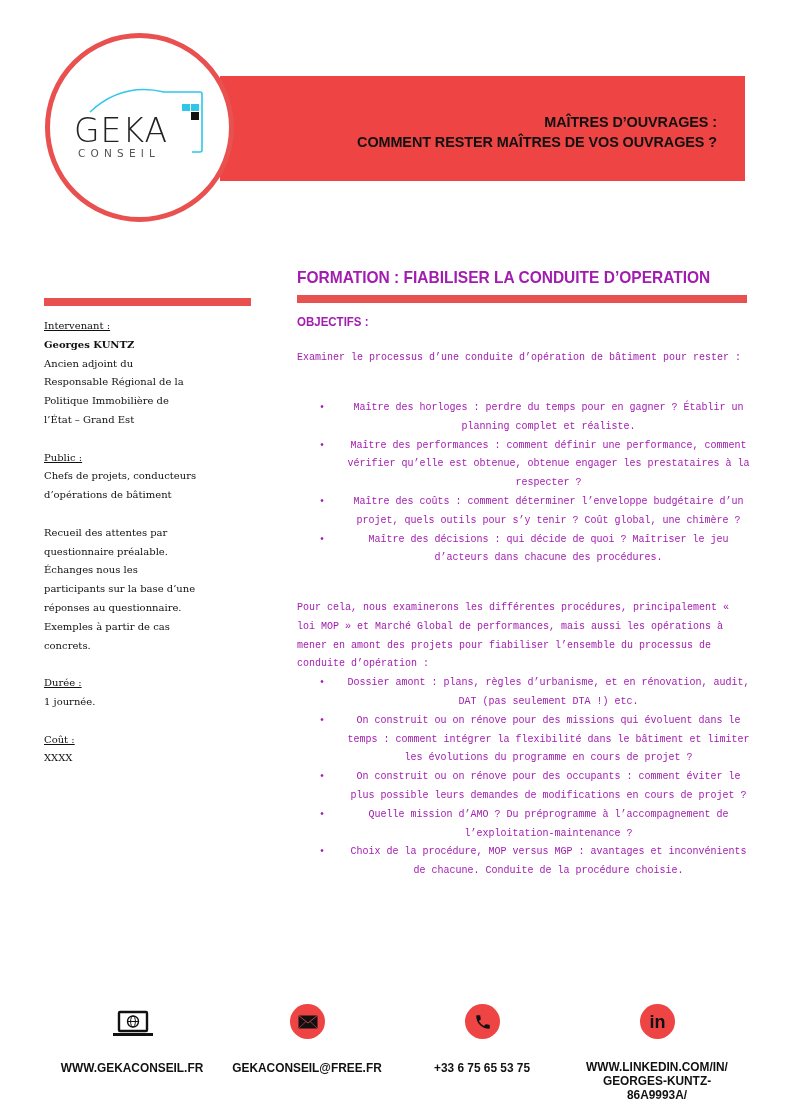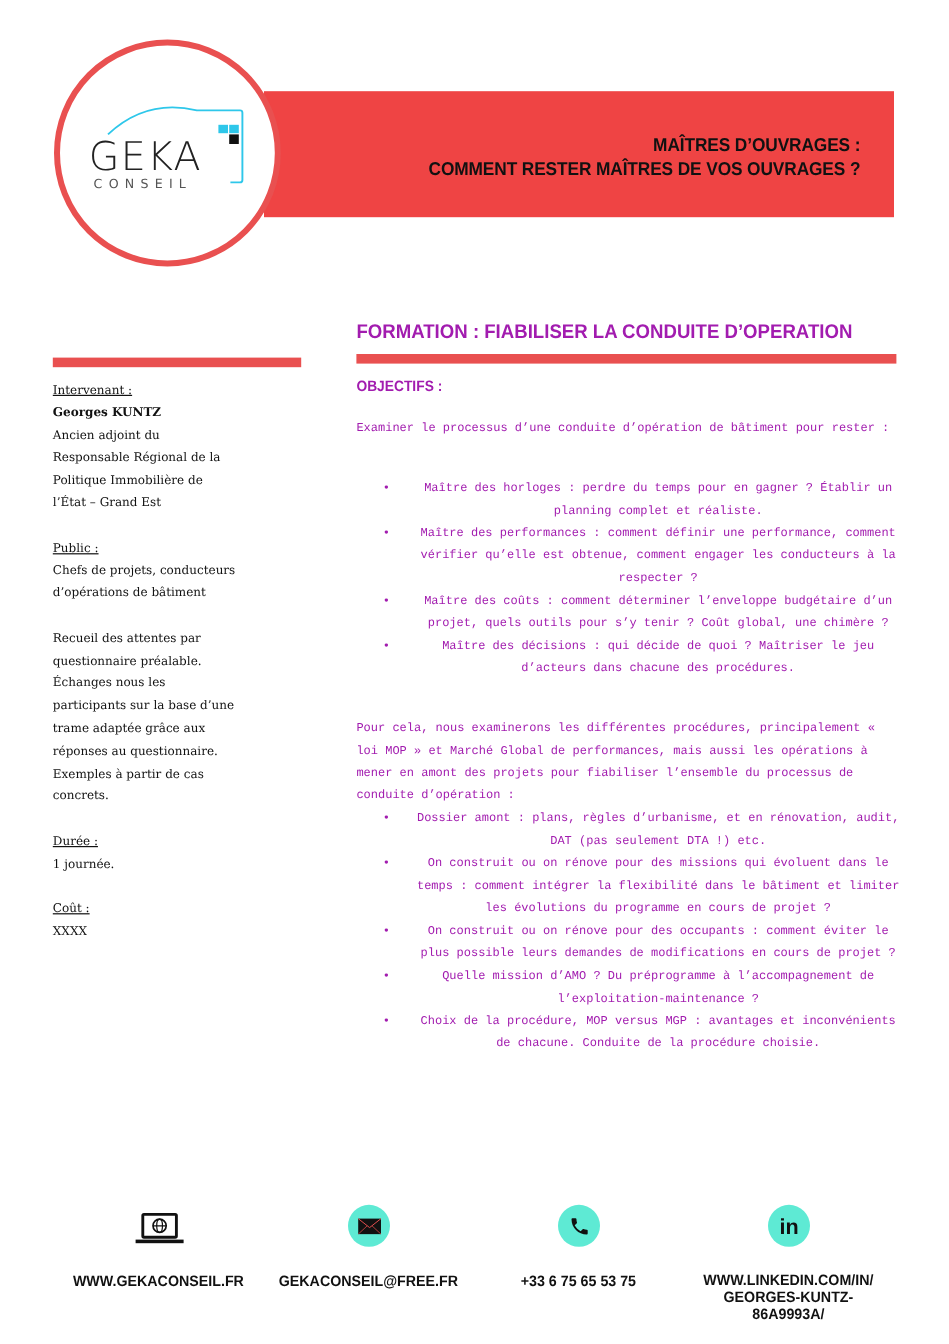--- a/index.html
+++ b/index.html
@@ -25,21 +25,21 @@
   .h-obj { position: absolute; top: 47px; left: 0; font-family: "Liberation Sans", sans-serif; font-weight: bold; font-size: 12.5px; transform: scaleX(0.92); transform-origin: left top; }
   .body-text { position: absolute; left: 0; width: 455px; font-family: Liberation Mono, monospace; font-size: 10px; line-height: 18.8px; }
   .intro { top: 81px; }
   .list1 { top: 131px; }
   .para2 { top: 331px; }
   ul.bul { margin: 0; padding: 0; list-style: none; text-align: center; }
   ul.bul li { position: relative; padding-left: 48px; }
   ul.bul li::before { content: "•"; position: absolute; left: 22px; top: 0; }
 
   .footer-icon { position: absolute; }
-  .circ { width: 35px; height: 35px; border-radius: 50%; background: #5eead4; display: flex; align-items: center; justify-content: center; }
+  .circ { width: 35px; height: 35px; border-radius: 50%; background: #ef4444; display: flex; align-items: center; justify-content: center; }
   .footer-text { position: absolute; font-family: "Liberation Sans", sans-serif; font-weight: bold; font-size: 12.5px; line-height: 14px; text-align: center; white-space: nowrap; color: #111; transform: scaleX(0.95); }
 </style>
 </head>
 <body>
 
 <div class="banner">
   <div class="banner-title">
     <div>MAÎTRES D’OUVRAGES :</div>
     <div>COMMENT RESTER MAÎTRES DE VOS OUVRAGES ?</div>
   </div>
@@ -67,39 +67,38 @@
   <div>l’État – Grand Est</div>
   <div class="gap"></div>
   <div class="lbl">Public :</div>
   <div>Chefs de projets, conducteurs</div>
   <div>d’opérations de bâtiment</div>
   <div class="gap"></div>
   <div>Recueil des attentes par</div>
   <div>questionnaire préalable.</div>
   <div>Échanges nous les</div>
   <div>participants sur la base d’une</div>
-  <div>trame adaptée grâce aux</div>
   <div>réponses au questionnaire.</div>
   <div>Exemples à partir de cas</div>
   <div>concrets.</div>
   <div class="gap"></div>
   <div class="lbl">Durée :</div>
   <div>1 journée.</div>
   <div class="gap"></div>
   <div class="lbl">Coût :</div>
   <div>XXXX</div>
 </div>
 
 <div class="main">
   <div class="h-formation">FORMATION : FIABILISER LA CONDUITE D’OPERATION</div>
   <div class="h-obj">OBJECTIFS :</div>
   <div class="body-text intro">Examiner le processus d’une conduite d’opération de bâtiment pour rester :</div>
   <ul class="bul body-text list1">
     <li>Maître des horloges : perdre du temps pour en gagner ? Établir un planning complet et réaliste.</li>
-    <li>Maître des performances : comment définir une performance, comment vérifier qu’elle est obtenue, comment engager les conducteurs à la respecter ?</li>
+    <li>Maître des performances : comment définir une performance, comment vérifier qu’elle est obtenue, obtenue engager les prestataires à la respecter ?</li>
     <li>Maître des coûts : comment déterminer l’enveloppe budgétaire d’un projet, quels outils pour s’y tenir ? Coût global, une chimère ?</li>
     <li>Maître des décisions : qui décide de quoi ? Maîtriser le jeu d’acteurs dans chacune des procédures.</li>
   </ul>
   <div class="body-text para2">
     <div>Pour cela, nous examinerons les différentes procédures, principalement « loi MOP » et Marché Global de performances, mais aussi les opérations à mener en amont des projets pour fiabiliser l’ensemble du processus de conduite d’opération :</div>
     <ul class="bul">
       <li>Dossier amont : plans, règles d’urbanisme, et en rénovation, audit, DAT (pas seulement DTA !) etc.</li>
       <li>On construit ou on rénove pour des missions qui évoluent dans le temps : comment intégrer la flexibilité dans le bâtiment et limiter les évolutions du programme en cours de projet ?</li>
       <li>On construit ou on rénove pour des occupants : comment éviter le plus possible leurs demandes de modifications en cours de projet ?</li>
       <li>Quelle mission d’AMO ? Du préprogramme à l’accompagnement de l’exploitation-maintenance ?</li>

